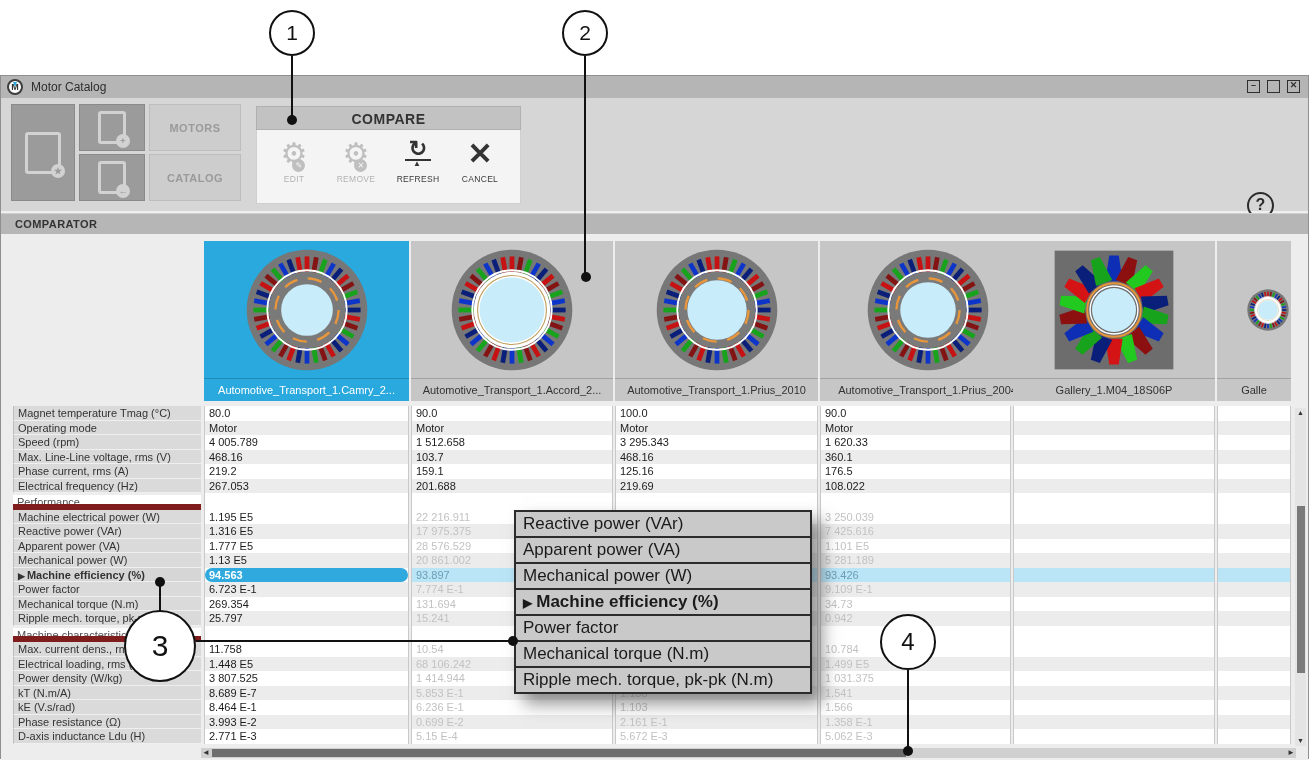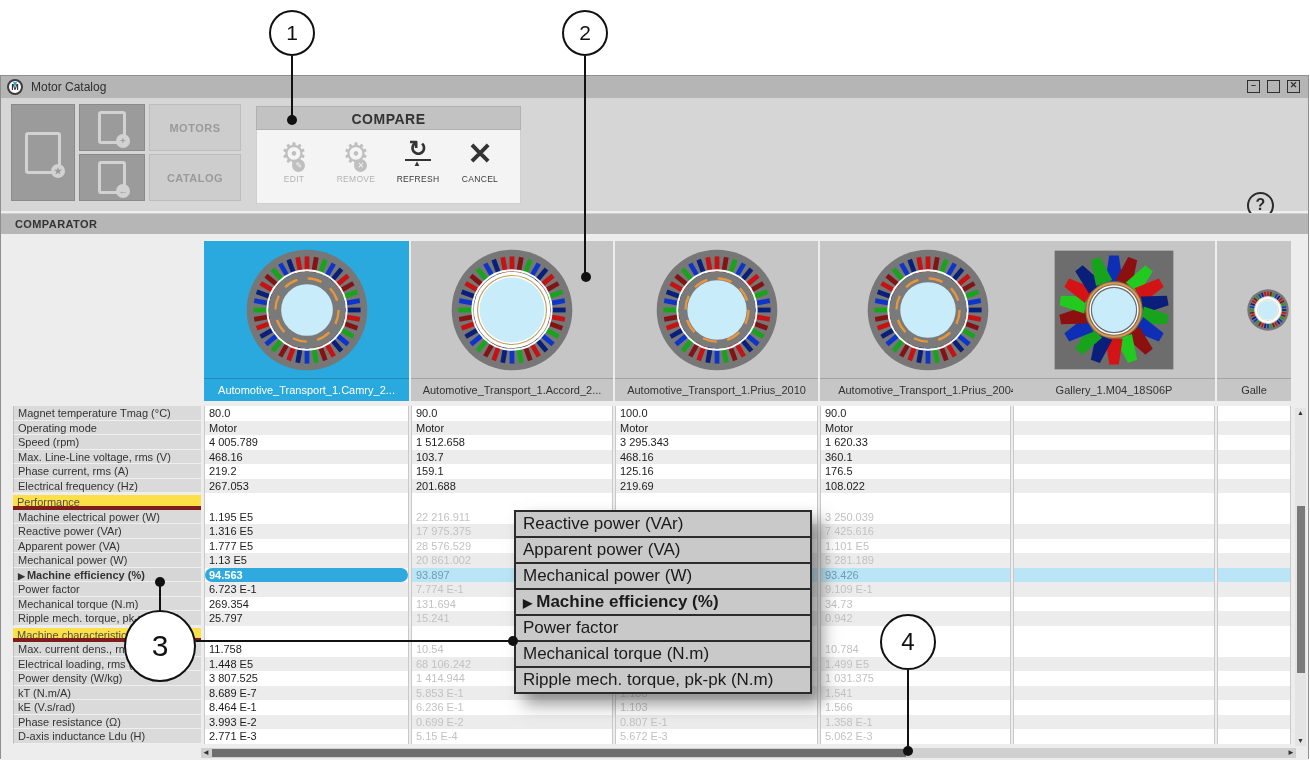--- a/index.html
+++ b/index.html
@@ -36,21 +36,21 @@
   .band{position:absolute;left:0;top:137px;width:100%;height:21px;background:#b6b6b6;border-top:1px solid #cfcfcf;font-size:11px;font-weight:bold;color:#333;line-height:21px;padding-left:14px;box-sizing:border-box;letter-spacing:.4px;}
   
   .content{position:absolute;left:0;top:158px;width:100%;height:526px;background:#ededed;overflow:hidden;}
   .mcol{position:absolute;top:7px;height:160px;overflow:hidden;}
   .mimg{position:relative;width:100%;height:137px;display:flex;align-items:center;justify-content:center;overflow:hidden;}
   .mname{height:23px;font-size:11px;color:#333;text-align:center;line-height:22px;border-top:1px solid rgba(0,0,0,0.18);white-space:nowrap;overflow:hidden;}
   
   .tcol{position:absolute;top:172px;}
   .trow{height:14.5px;line-height:14.5px;font-size:11px;box-sizing:border-box;white-space:nowrap;overflow:hidden;}
   .lab{background:#dadada;color:#333;border-bottom:1px solid #efefef;border-left:1px solid #bdbdbd;padding-left:4px;}
-  .sec{background:#fde047;color:#4f4f4f;border-bottom:4px solid #7f1d1d;padding-left:4px;}
+  .sec{background:#ffffff;color:#4f4f4f;border-bottom:6px solid #7f1d1d;padding-left:4px;}
   .secspace{background:transparent;}
   .val{padding-left:4px;color:#1c1c1c;}
   .valcol{border-left:1px solid #c9c9c9;border-right:1px solid #c9c9c9;box-sizing:border-box;background:#fff;}
   .stripe0{background:#ffffff;}
   .stripe1{background:#ececec;}
   .muted{color:#c2c2c2;}
   .hlrow{background:#b9e5f7 !important;color:#1c1c1c;}
   .hlsel{background:#2fa9de !important;color:#ffffff;font-weight:bold;border-radius:7px;}
   .hllab{font-weight:bold;background:#d6d6d6;}
   .arrow{font-size:9px;margin-right:2px;}
@@ -913,21 +913,21 @@
             <div class="trow val stripe0 hlrow" style="color: rgb(109, 157, 181);"></div>
             <div class="trow val stripe1 muted"></div>
             <div class="trow val stripe0 muted"></div>
             <div class="trow val stripe1 muted"></div>
             <div class="trow secspace" style="margin-top: 2px;"></div>
             <div class="trow val stripe0 muted"></div>
             <div class="trow val stripe1 muted"></div>
             <div class="trow val stripe0 muted"></div>
             <div class="trow val stripe1 muted">1.138</div>
             <div class="trow val stripe0 muted">1.103</div>
-            <div class="trow val stripe1 muted">0.807 E-1</div>
+            <div class="trow val stripe1 muted">2.161 E-1</div>
             <div class="trow val stripe0 muted">5.672 E-3</div>
           </div>
           <div class="tcol valcol" style="left: 819px; width: 191px;">
             <div class="trow val stripe0">90.0</div>
             <div class="trow val stripe1">Motor</div>
             <div class="trow val stripe0">1 620.33</div>
             <div class="trow val stripe1">360.1</div>
             <div class="trow val stripe0">176.5</div>
             <div class="trow val stripe1">108.022</div>
             <div class="trow secspace" style="margin-top: 2px;"></div>

